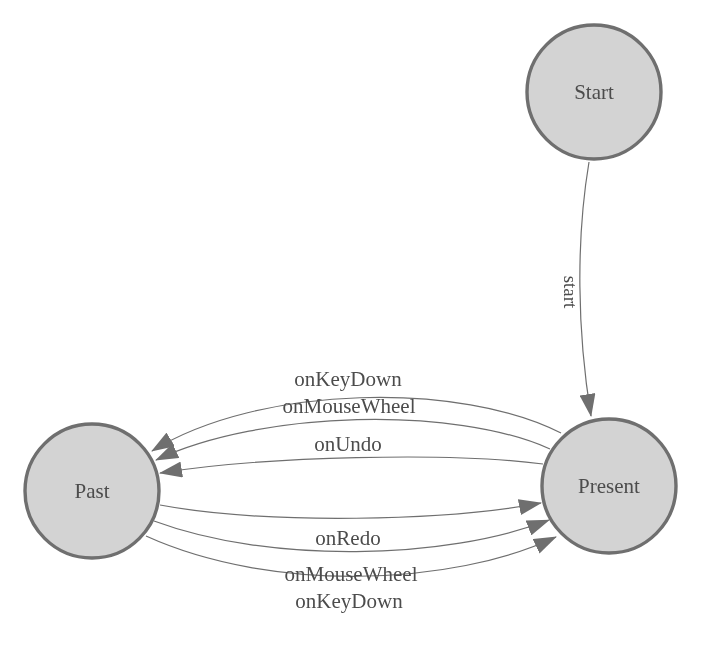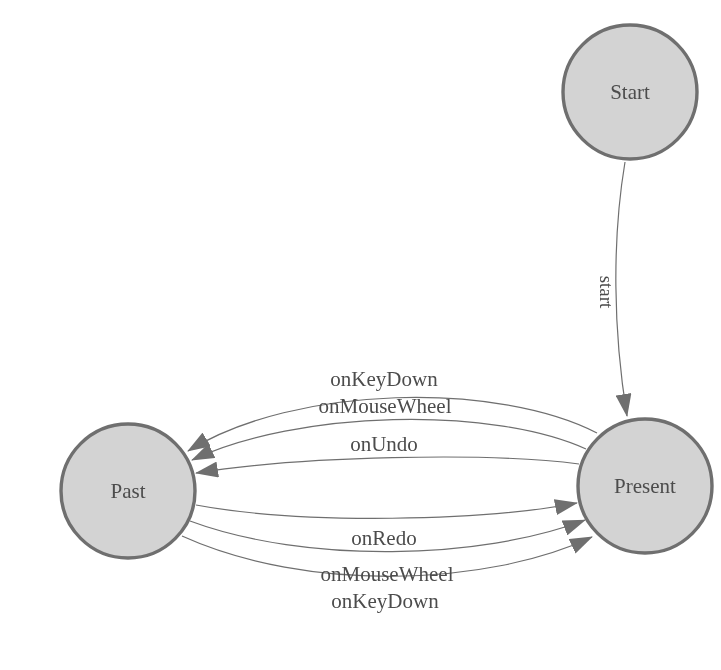--- a/index.html
+++ b/index.html
@@ -8,21 +8,20 @@
     background: var(--background, #ffffff);
     width: 721px;
     height: 670px;
     overflow: hidden;
     font-family: "Liberation Serif", serif;
   }
   .stage {
     position: relative;
     width: 635px;
     height: 670px;
-    margin-left: 36px;
   }
   svg { display: block; }
   .node-circle {
     fill: var(--node-fill, #d3d3d3);
     stroke: var(--node-stroke, #6f6f6f);
     stroke-width: 3.4;
   }
   .edge-path {
     fill: none;
     stroke: var(--edge-color, #6f6f6f);

